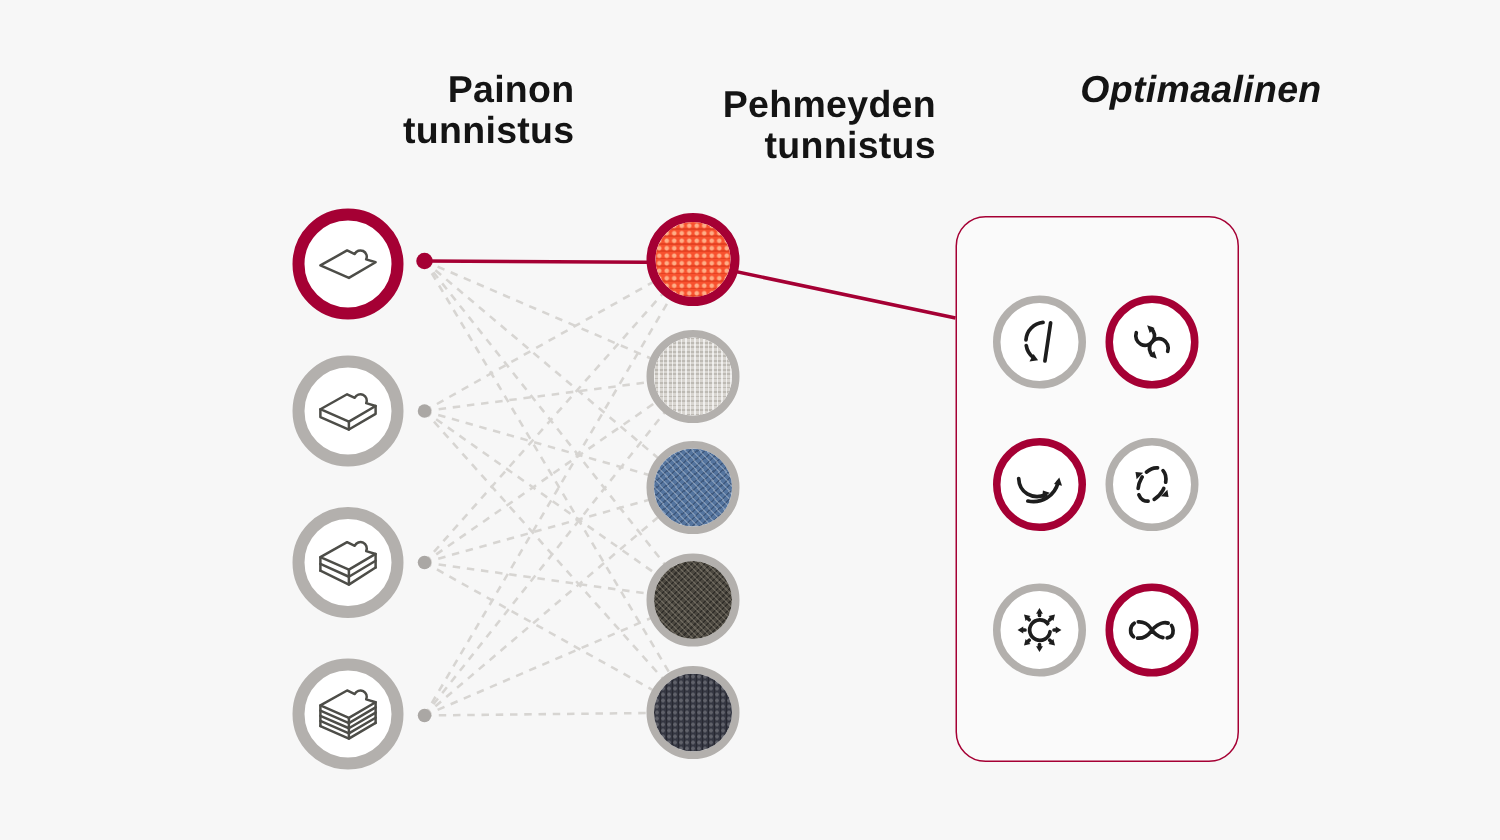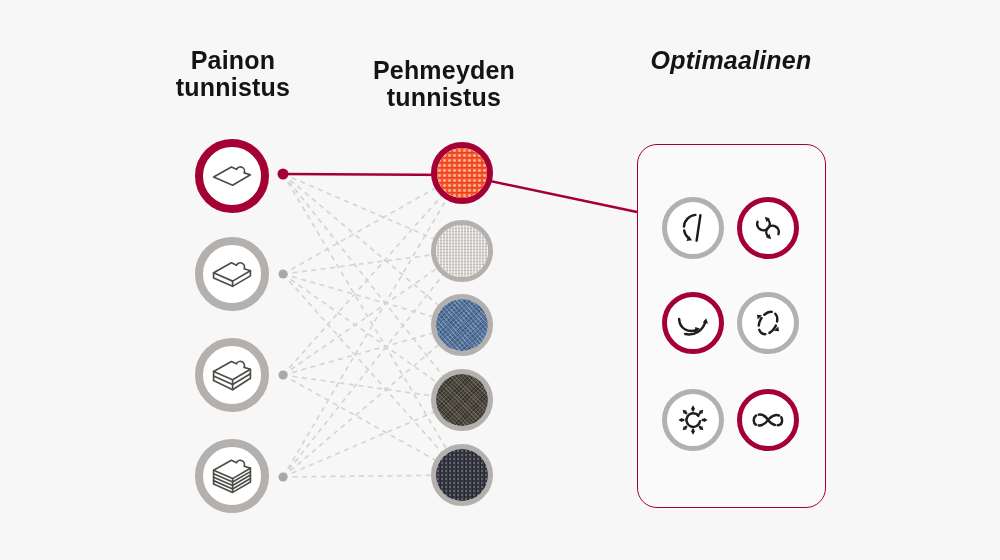--- a/index.html
+++ b/index.html
@@ -3,21 +3,21 @@
 <meta charset="utf-8">
 <style>
   html,body{margin:0;padding:0;}
   .stage{
     position:relative;width:1000px;height:560px;overflow:hidden;
     background:#f7f7f7;
     font-family:"Liberation Sans","DejaVu Sans",sans-serif;
   }
   #connector-layer{position:absolute;left:0;top:0;z-index:1;}
   .heading{
-    position:absolute;width:300px;text-align:center;z-index:3;
+    position:absolute;width:300px;text-align:right;z-index:3;
     font-weight:700;font-size:25px;line-height:27px;color:#141414;
     letter-spacing:0.2px;
   }
   .node{
     position:absolute;box-sizing:border-box;border-style:solid;border-radius:50%;
     background:#ffffff;display:flex;align-items:center;justify-content:center;z-index:2;
   }
   .left-node{width:74px;height:74px;border-width:8px;}
   .mid-node{width:62px;height:62px;border-width:5px;padding:0;}
   .mid-node-1{border-width:6px;}
@@ -84,21 +84,21 @@
       <circle cx="283" cy="174" r="5.5" fill="#a50034"></circle>
       <circle cx="283" cy="274" r="4.5" fill="#aaa7a4"></circle>
       <circle cx="283" cy="375" r="4.5" fill="#aaa7a4"></circle>
       <circle cx="283" cy="477" r="4.5" fill="#aaa7a4"></circle>
     </svg>
 
   <div class="heading" style="left:83px;top:47px;">
     <span>Painon</span><br>
     <span>tunnistus</span>
   </div>
-  <div class="heading" style="left:294px;top:57px;">
+  <div class="heading" style="left:324px;top:57px;">
     <span>Pehmeyden</span><br>
     <span>tunnistus</span>
   </div>
   <div class="heading" style="left:581px;top:47px;font-style:italic;">
     <span>Optimaalinen</span><br>
   </div>
 
   <div class="node left-node" style="left: 195px; top: 139px; border-color: rgb(165, 0, 52);">
     <svg class="weight-icon" viewBox="-20 -16 40 32">
       <path d="M -15.5 0.8 L -0.5 -7.6 L 3.8 -5.6 A 3.4 3.4 0 1 1 10.2 -2.6 L 15.5 -1 L 0.5 7.8 Z"></path>

